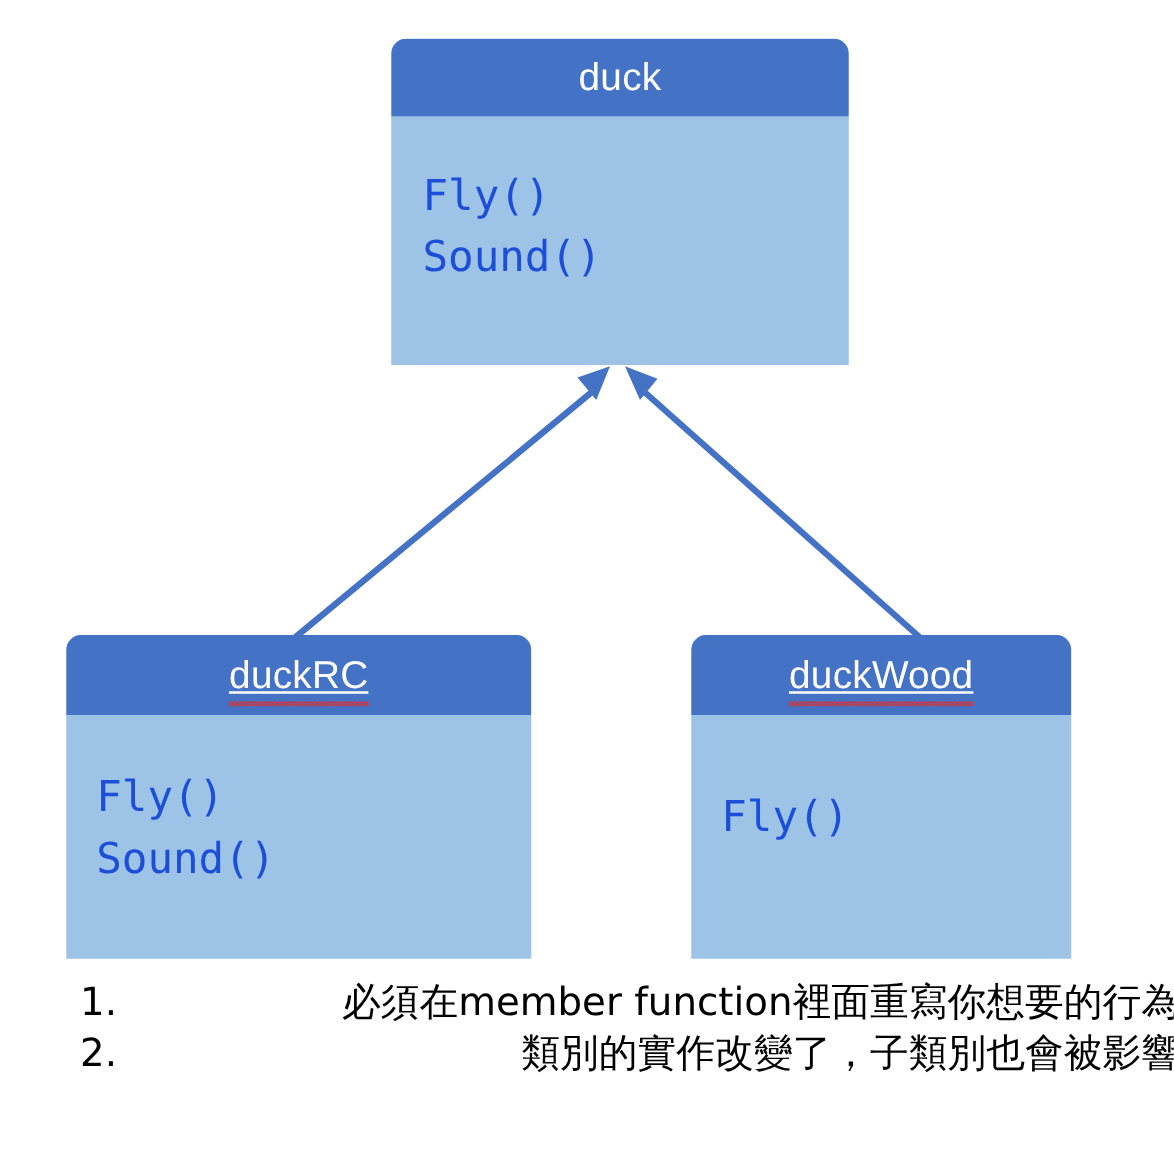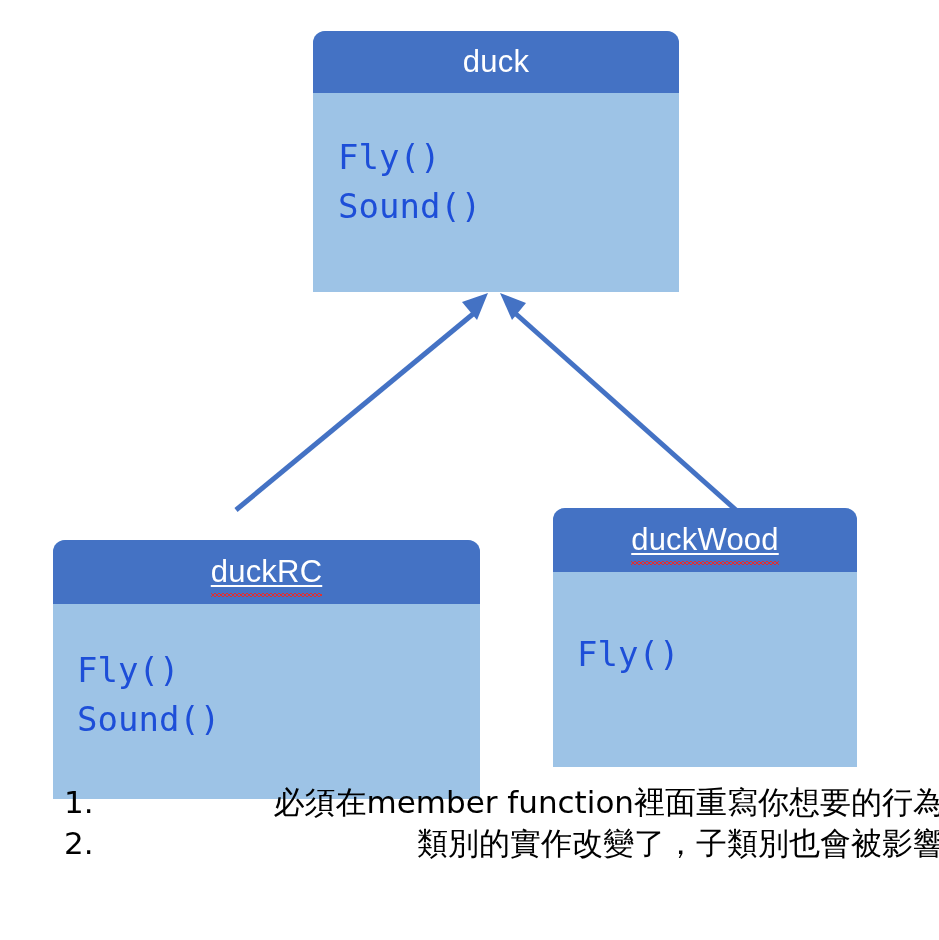--- a/index.html
+++ b/index.html
@@ -88,23 +88,22 @@
   }
   #box-duck .uml-body {
     padding: 40px 0 0 25px;
     font-size: 34px;
   }
 
   
   #box-duckrc {
     left: 37px;
     top: 508px;
-    width: 427px;
+    width: 372px;
     height: 259px;
-    margin-top: 32px;
   }
   #box-duckrc .uml-header {
     height: 64px;
     font-size: 31px;
   }
   #box-duckrc .uml-body {
     padding: 42px 0 0 24px;
     font-size: 34px;
   }
 

